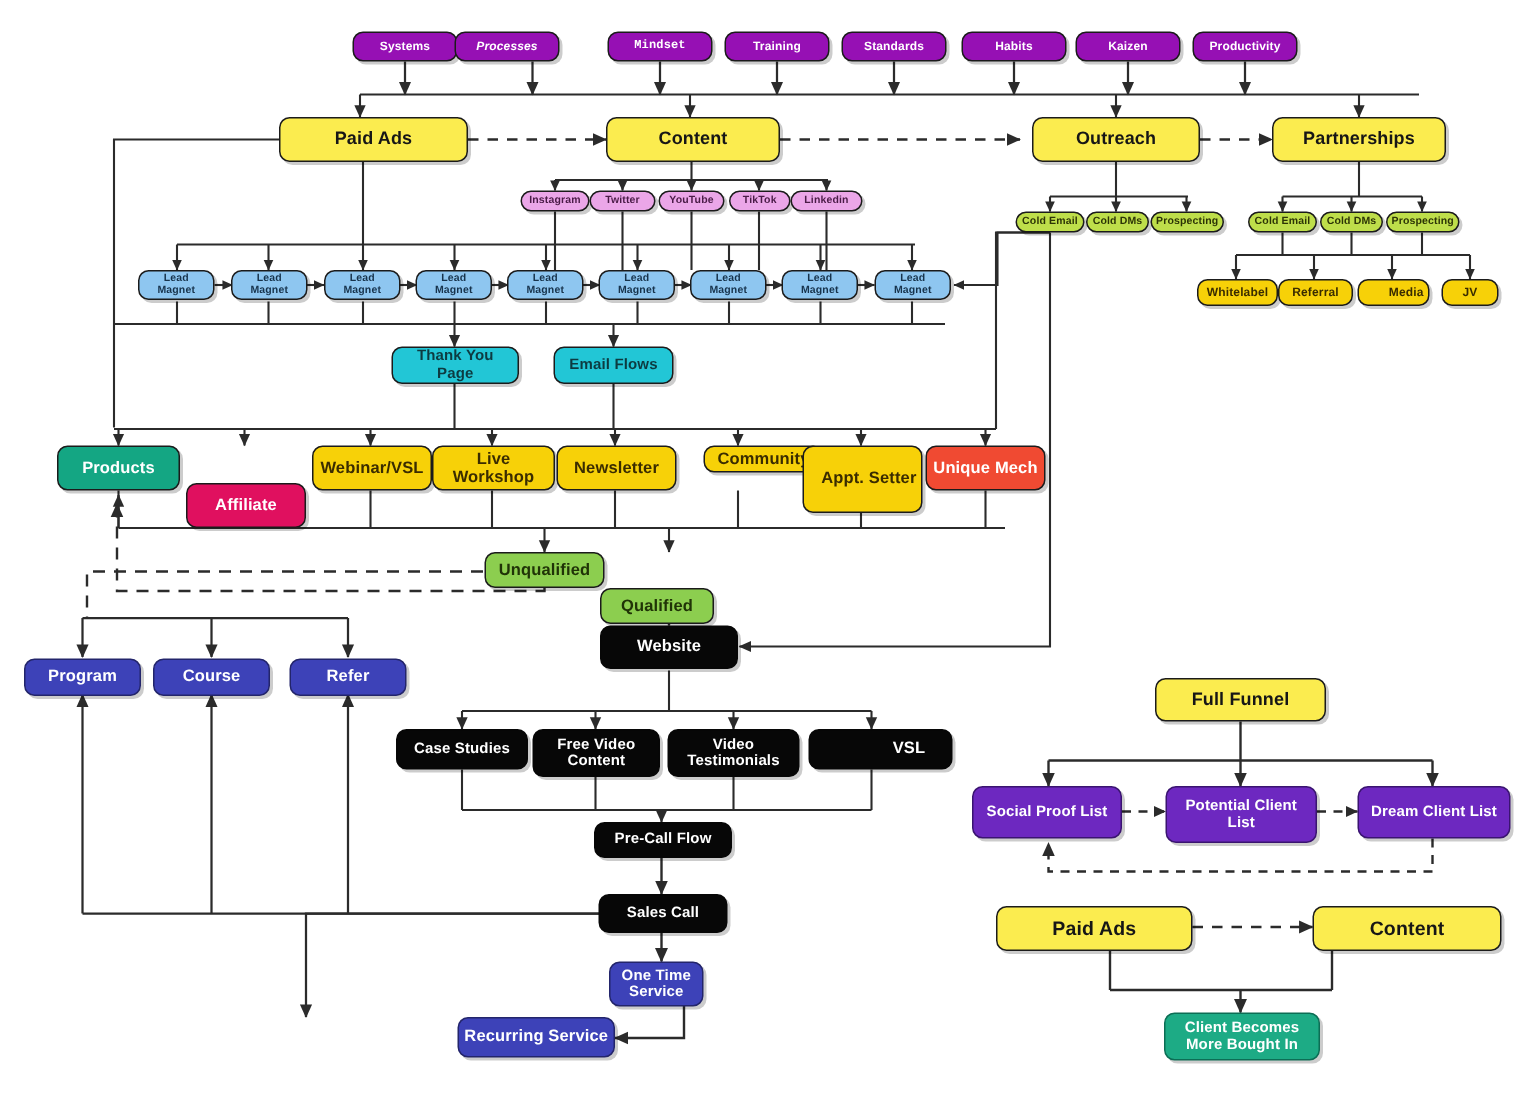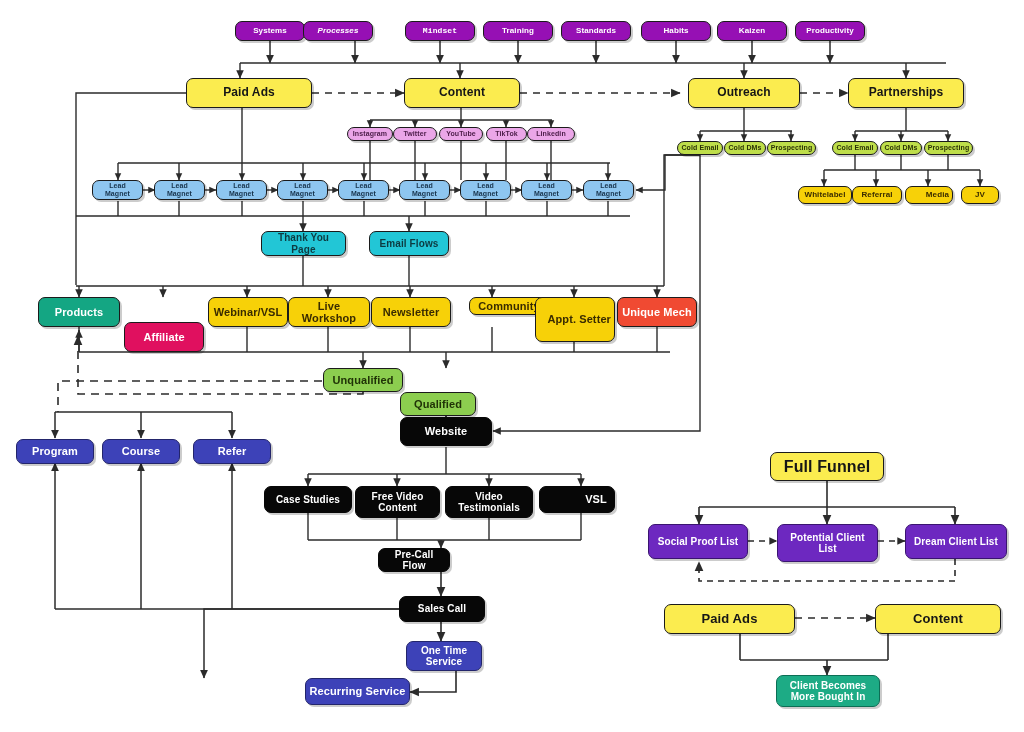--- a/index.html
+++ b/index.html
@@ -24,21 +24,21 @@
   .n-black{background:#070707;color:#ffffff;border-color:#070707;}
   .n-indigo{background:#3d42b8;color:#ffffff;border-color:#23256b;}
   .n-violet{background:#6d28c0;color:#ffffff;border-color:#3a1470;}
   .n-green2{background:#1dab85;color:#ffffff;border-color:#0c6e55;}
   .fs7{font-size:7px;}
   .fs8{font-size:8px;}
   .fs10{font-size:10px;}
   .fs11{font-size:11px;}
   .fs12{font-size:12px;}
   .fs13{font-size:13px;}
-  .fs14{font-size:16px;}
+  .fs14{font-size:12px;}
 </style>
 </head>
 <body>
 
 <div id="stage">
 
   <svg id="wires" viewBox="0 0 1024 732">
     <defs>
       <marker id="ah" markerWidth="7" markerHeight="7" refX="5.6" refY="3" orient="auto" markerUnits="strokeWidth">
         <path d="M0,0.3 L6,3 L0,5.7 z" fill="#2b2b2b"></path>
@@ -451,31 +451,31 @@
     </div>
   <div class="node n-black fs10" style="left:264px;top:486px;width:88px;height:27px;">
       <span>Case Studies</span>
     </div>
   <div class="node n-black fs10" style="left:355px;top:486px;width:85px;height:32px;">
       <span>Free Video Content</span>
     </div>
   <div class="node n-black fs10" style="left:445px;top:486px;width:88px;height:32px;">
       <span>Video Testimonials</span>
     </div>
-  <div class="node n-black fs11" style="left:539px;top:486px;width:76px;height:27px;padding-left:41px;">
+  <div class="node n-black fs11" style="left:539px;top:486px;width:96px;height:27px;padding-left:41px;">
       <span>VSL</span>
     </div>
 
-  <div class="node n-black fs10" style="left:378px;top:548px;width:72px;height:24px;">
+  <div class="node n-black fs10" style="left:396px;top:548px;width:92px;height:24px;">
       <span>Pre-Call Flow</span>
     </div>
   <div class="node n-black fs10" style="left:399px;top:596px;width:86px;height:26px;">
       <span>Sales Call</span>
     </div>
-  <div class="node n-indigo fs10" style="left:406px;top:641px;width:76px;height:30px;">
+  <div class="node n-indigo fs10" style="left:406px;top:641px;width:63px;height:30px;">
       <span>One Time Service</span>
     </div>
   <div class="node n-indigo fs11" style="left:305px;top:678px;width:105px;height:27px;">
       <span>Recurring Service</span>
     </div>
 
   <div class="node n-yellow fs14" style="left:770px;top:452px;width:114px;height:29px;">
       <span>Full Funnel</span>
     </div>
   <div class="node n-violet fs10" style="left:648px;top:524px;width:100px;height:35px;">

